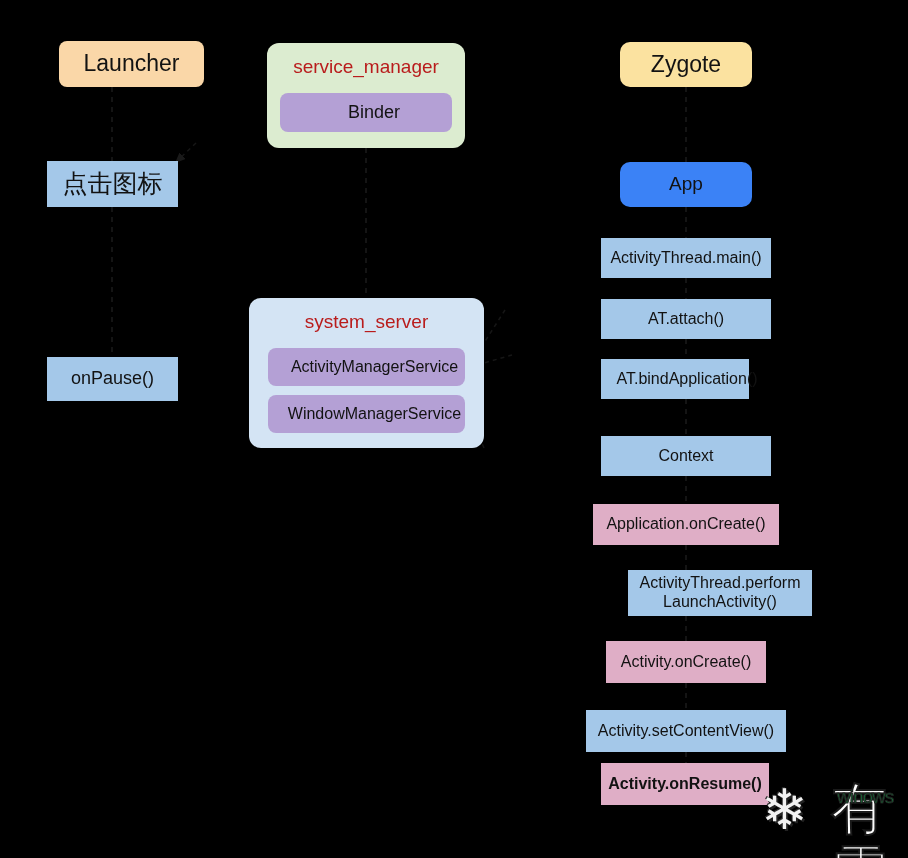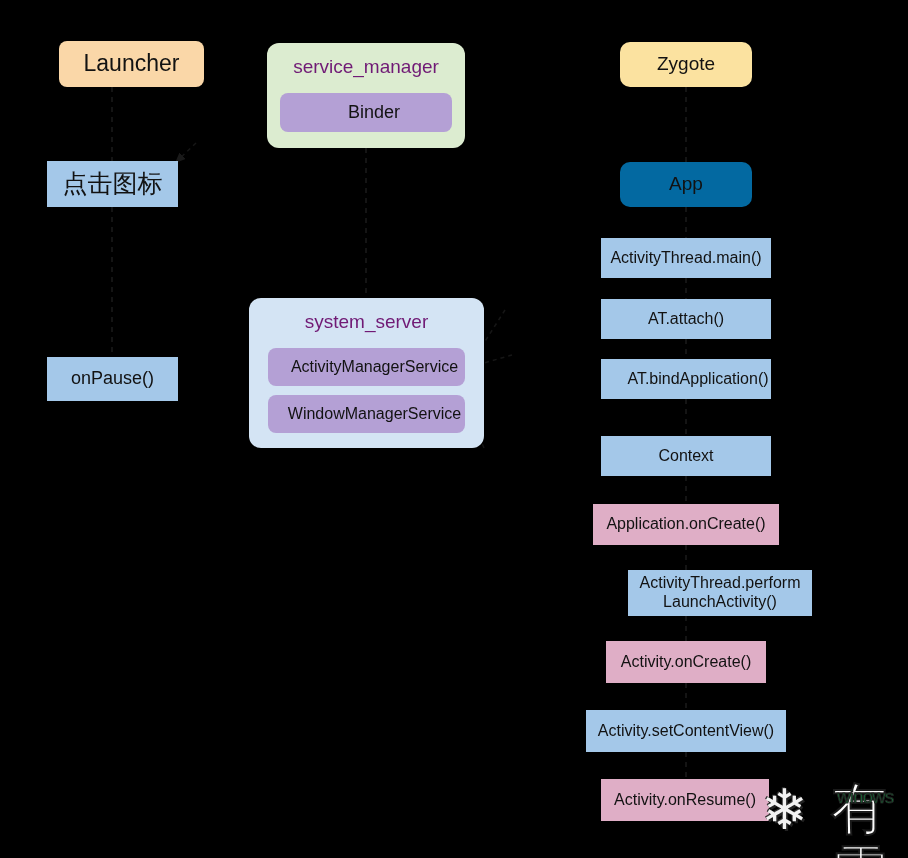--- a/index.html
+++ b/index.html
@@ -11,30 +11,30 @@
        align-items:center;justify-content:center;text-align:center;
        color:#121212;line-height:1.18;}
 
   
   .c-launcher{background:#fad7a8;}
   .c-blue{background:#a4c8e9;}
   .c-green-ct{background:#dcecd0;}
   .c-purple{background:#b4a0d5;padding-left:16px;}
   .c-lilac-ct{background:#d4e4f4;}
   .c-zygote{background:#fbe2a0;}
-  .c-app{background:#0369a1;}
+  .c-app{background:#3b82f6;}
   .c-pink{background:#dfaec6;}
 
   .r8{border-radius:8px;}
   .r10{border-radius:10px;}
   .r12{border-radius:12px;}
   .sharp{border-radius:0;}
 
   .ct-title{position:absolute;left:0;right:0;text-align:center;
-            color:#701a75;font-size:19px;}
+            color:#b91c1c;font-size:19px;}
 
   svg.wires{position:absolute;left:0;top:0;width:908px;height:858px;
             overflow:visible;pointer-events:none;}
 
   
   #wm{position:absolute;left:757px;top:772px;width:151px;height:82px;}
   #wm .flake{position:absolute;left:4px;top:10px;font-size:56px;
              color:#f2f2f2;line-height:1;
              text-shadow:2px 2px 0 #222,-1px -1px 0 #333;}
   #wm .cjk{position:absolute;left:74px;top:6px;font-size:56px;
@@ -105,42 +105,42 @@
     <div class="ct-title" style="top:13px;font-size:19px;">service_manager</div>
   </div>
   <div class="box c-purple r8" style="left:280px;top:93px;width:172px;height:39px;font-size:18px;">Binder</div>
 
   <div class="box c-lilac-ct r12" style="left:249px;top:298px;width:235px;height:150px;display:block;">
     <div class="ct-title" style="top:13px;font-size:19px;">system_server</div>
   </div>
   <div class="box c-purple r8" style="left:268px;top:348px;width:197px;height:38px;font-size:16px;">ActivityManagerService</div>
   <div class="box c-purple r8" style="left:268px;top:395px;width:197px;height:38px;font-size:16px;">WindowManagerService</div>
 
-  <div class="box c-zygote r10" style="left:620px;top:42px;width:132px;height:45px;font-size:19px;">Zygote</div>
+  <div class="box c-zygote r10" style="left:620px;top:42px;width:132px;height:45px;font-size:23px;">Zygote</div>
 
   <div class="box c-app r10" style="left:620px;top:162px;width:132px;height:45px;font-size:19px;">App</div>
 
   <div class="box c-blue sharp" style="left:601px;top:238px;width:170px;height:40px;font-size:16px;">ActivityThread.main()</div>
 
   <div class="box c-blue sharp" style="left:601px;top:299px;width:170px;height:40px;font-size:16px;">AT.attach()</div>
 
-  <div class="box c-blue sharp" style="left:601px;top:359px;width:170px;height:40px;font-size:16px;padding-left:24px;">AT.bindApplication()</div>
+  <div class="box c-blue sharp" style="left:601px;top:359px;width:148px;height:40px;font-size:16px;padding-left:24px;">AT.bindApplication()</div>
 
   <div class="box c-blue sharp" style="left:601px;top:436px;width:170px;height:40px;font-size:16px;">Context</div>
 
   <div class="box c-pink sharp" style="left:593px;top:504px;width:186px;height:41px;font-size:16px;">Application.onCreate()</div>
 
   <div class="box c-blue sharp" style="left:628px;top:570px;width:184px;height:46px;font-size:16px;white-space:pre-line;">ActivityThread.perform
 LaunchActivity()</div>
 
   <div class="box c-pink sharp" style="left:606px;top:641px;width:160px;height:42px;font-size:16px;">Activity.onCreate()</div>
 
   <div class="box c-blue sharp" style="left:586px;top:710px;width:200px;height:42px;font-size:16px;">Activity.setContentView()</div>
 
-  <div class="box c-pink sharp" style="left:601px;top:779px;width:168px;height:42px;font-size:16px;">Activity.onResume()</div>
+  <div class="box c-pink sharp" style="left:601px;top:763px;width:168px;height:42px;font-size:16px;font-weight:bold;">Activity.onResume()</div>
 
   <div id="wm">
     <div class="flake">❄</div>
     <div class="cjk">有雪</div>
     <div class="lat">winows</div>
   </div>
 
 </div>
 
 </body></html>

